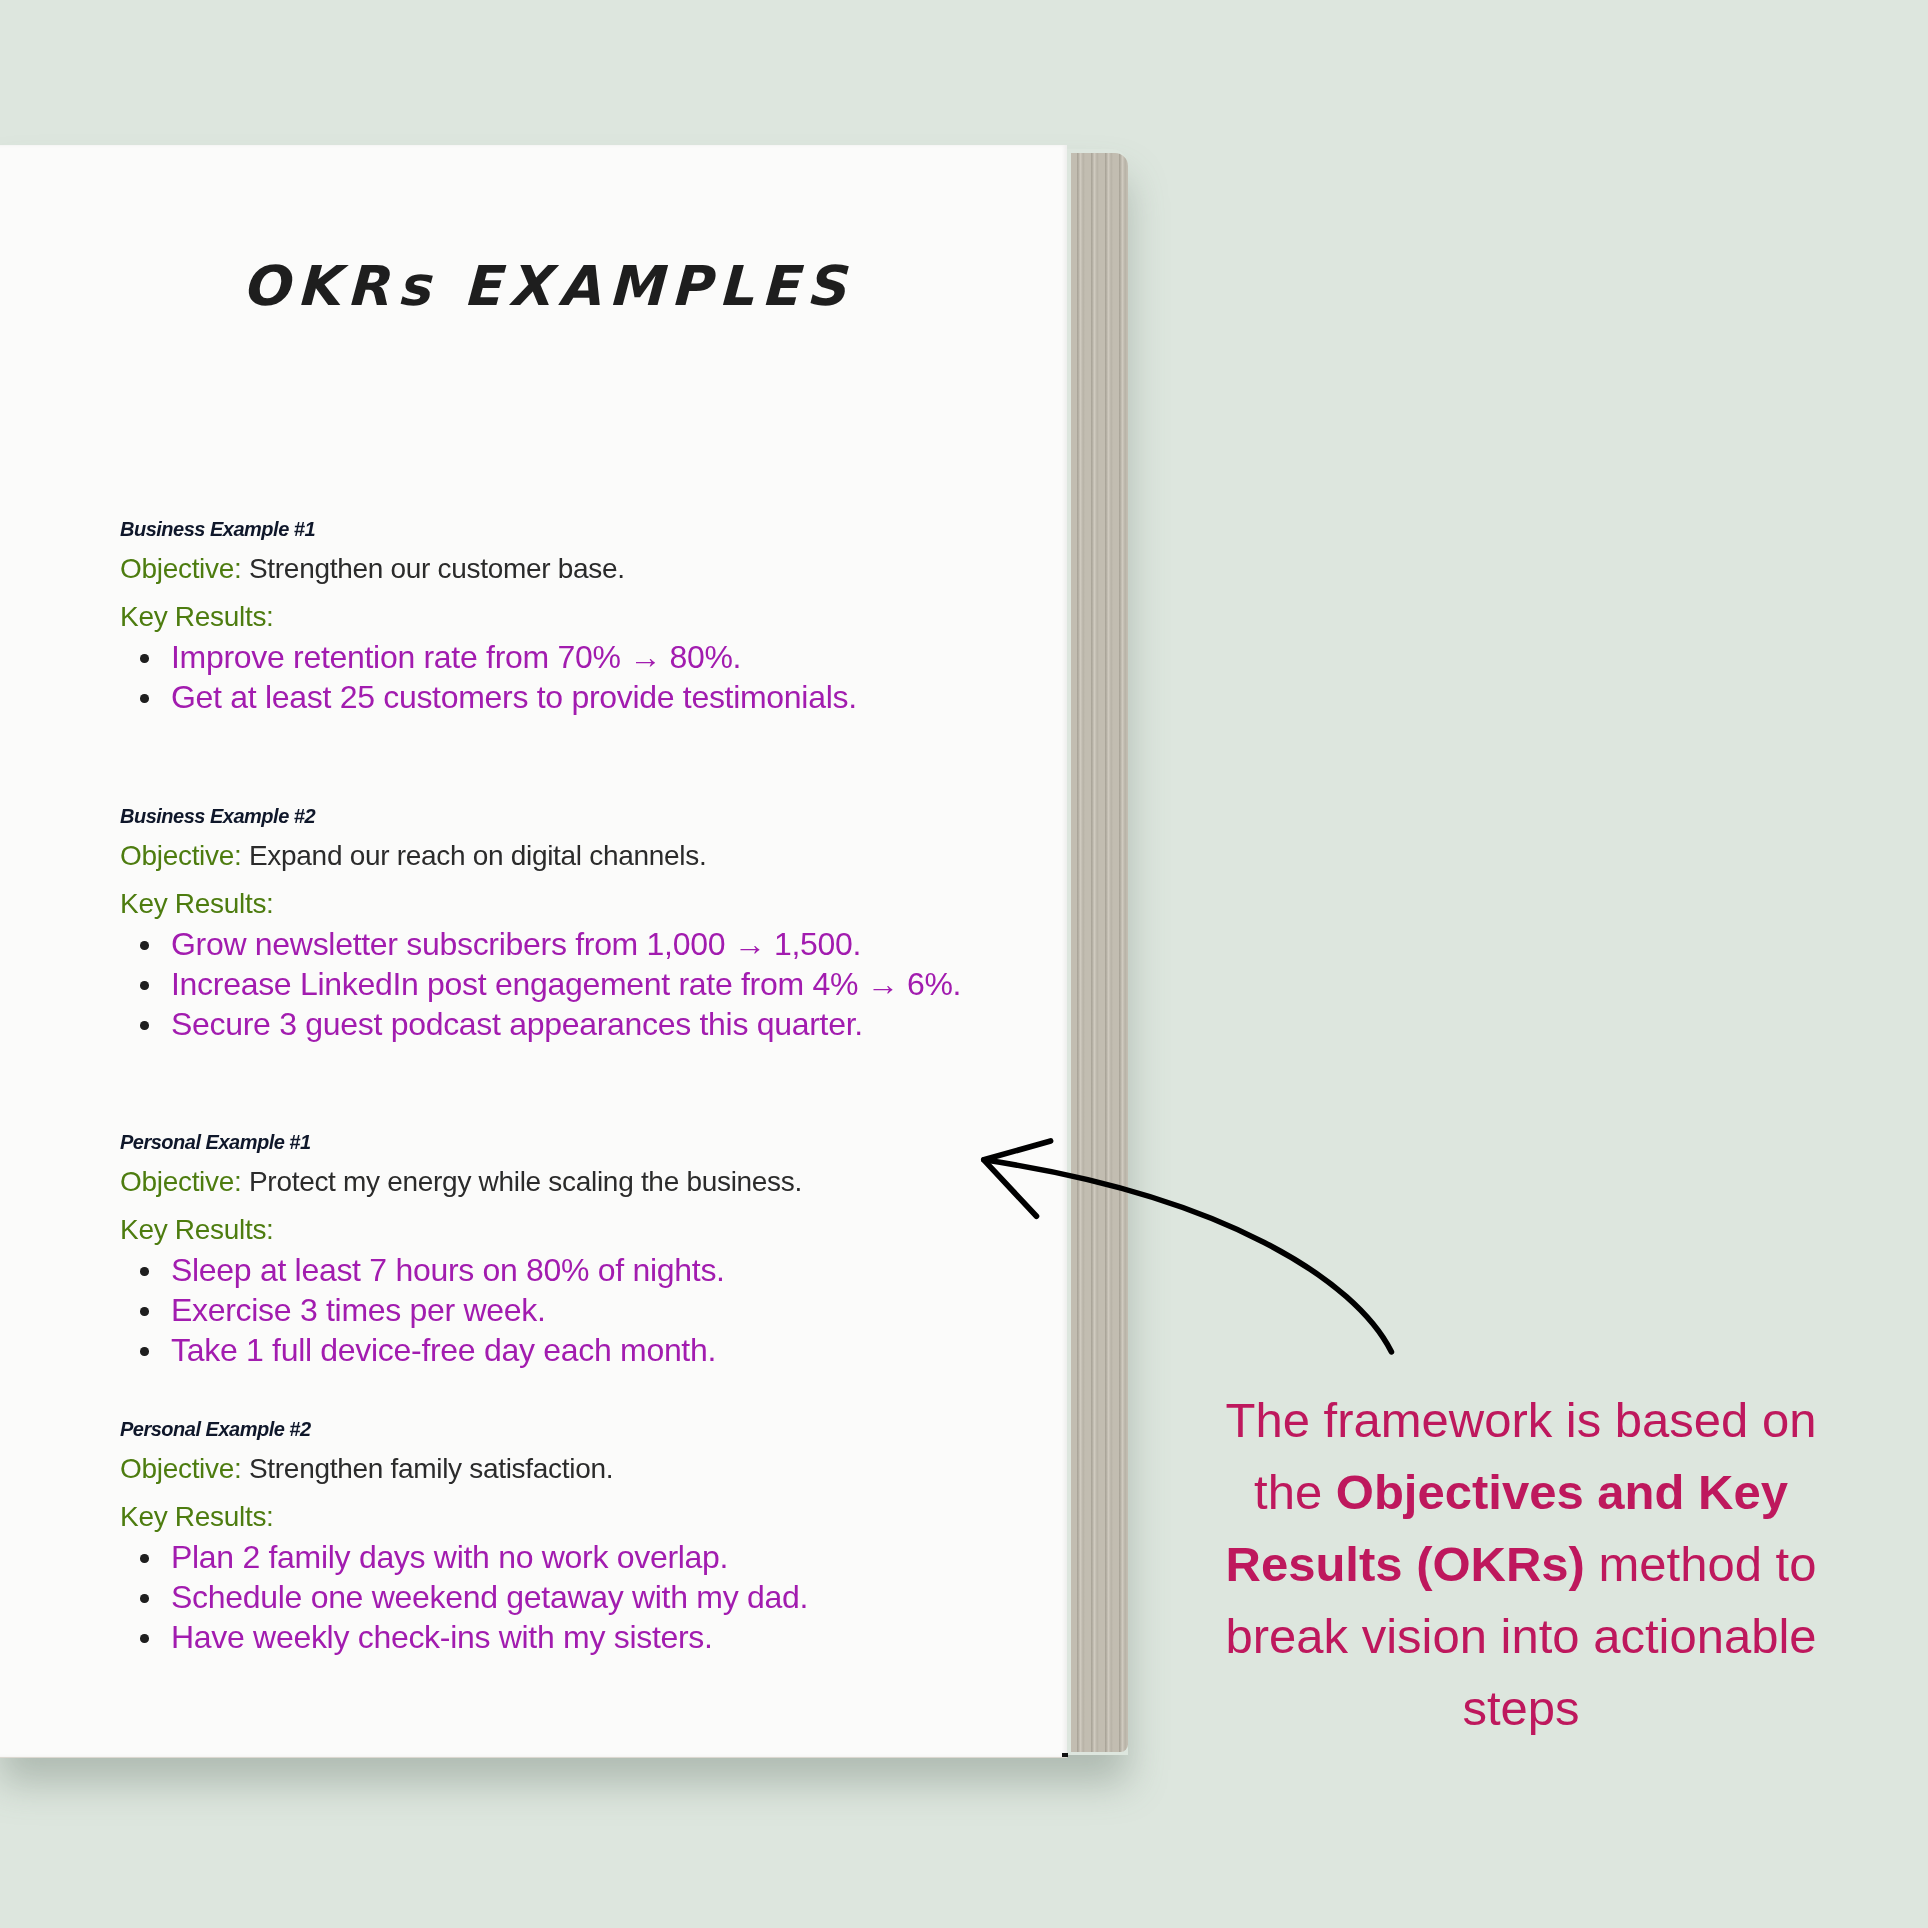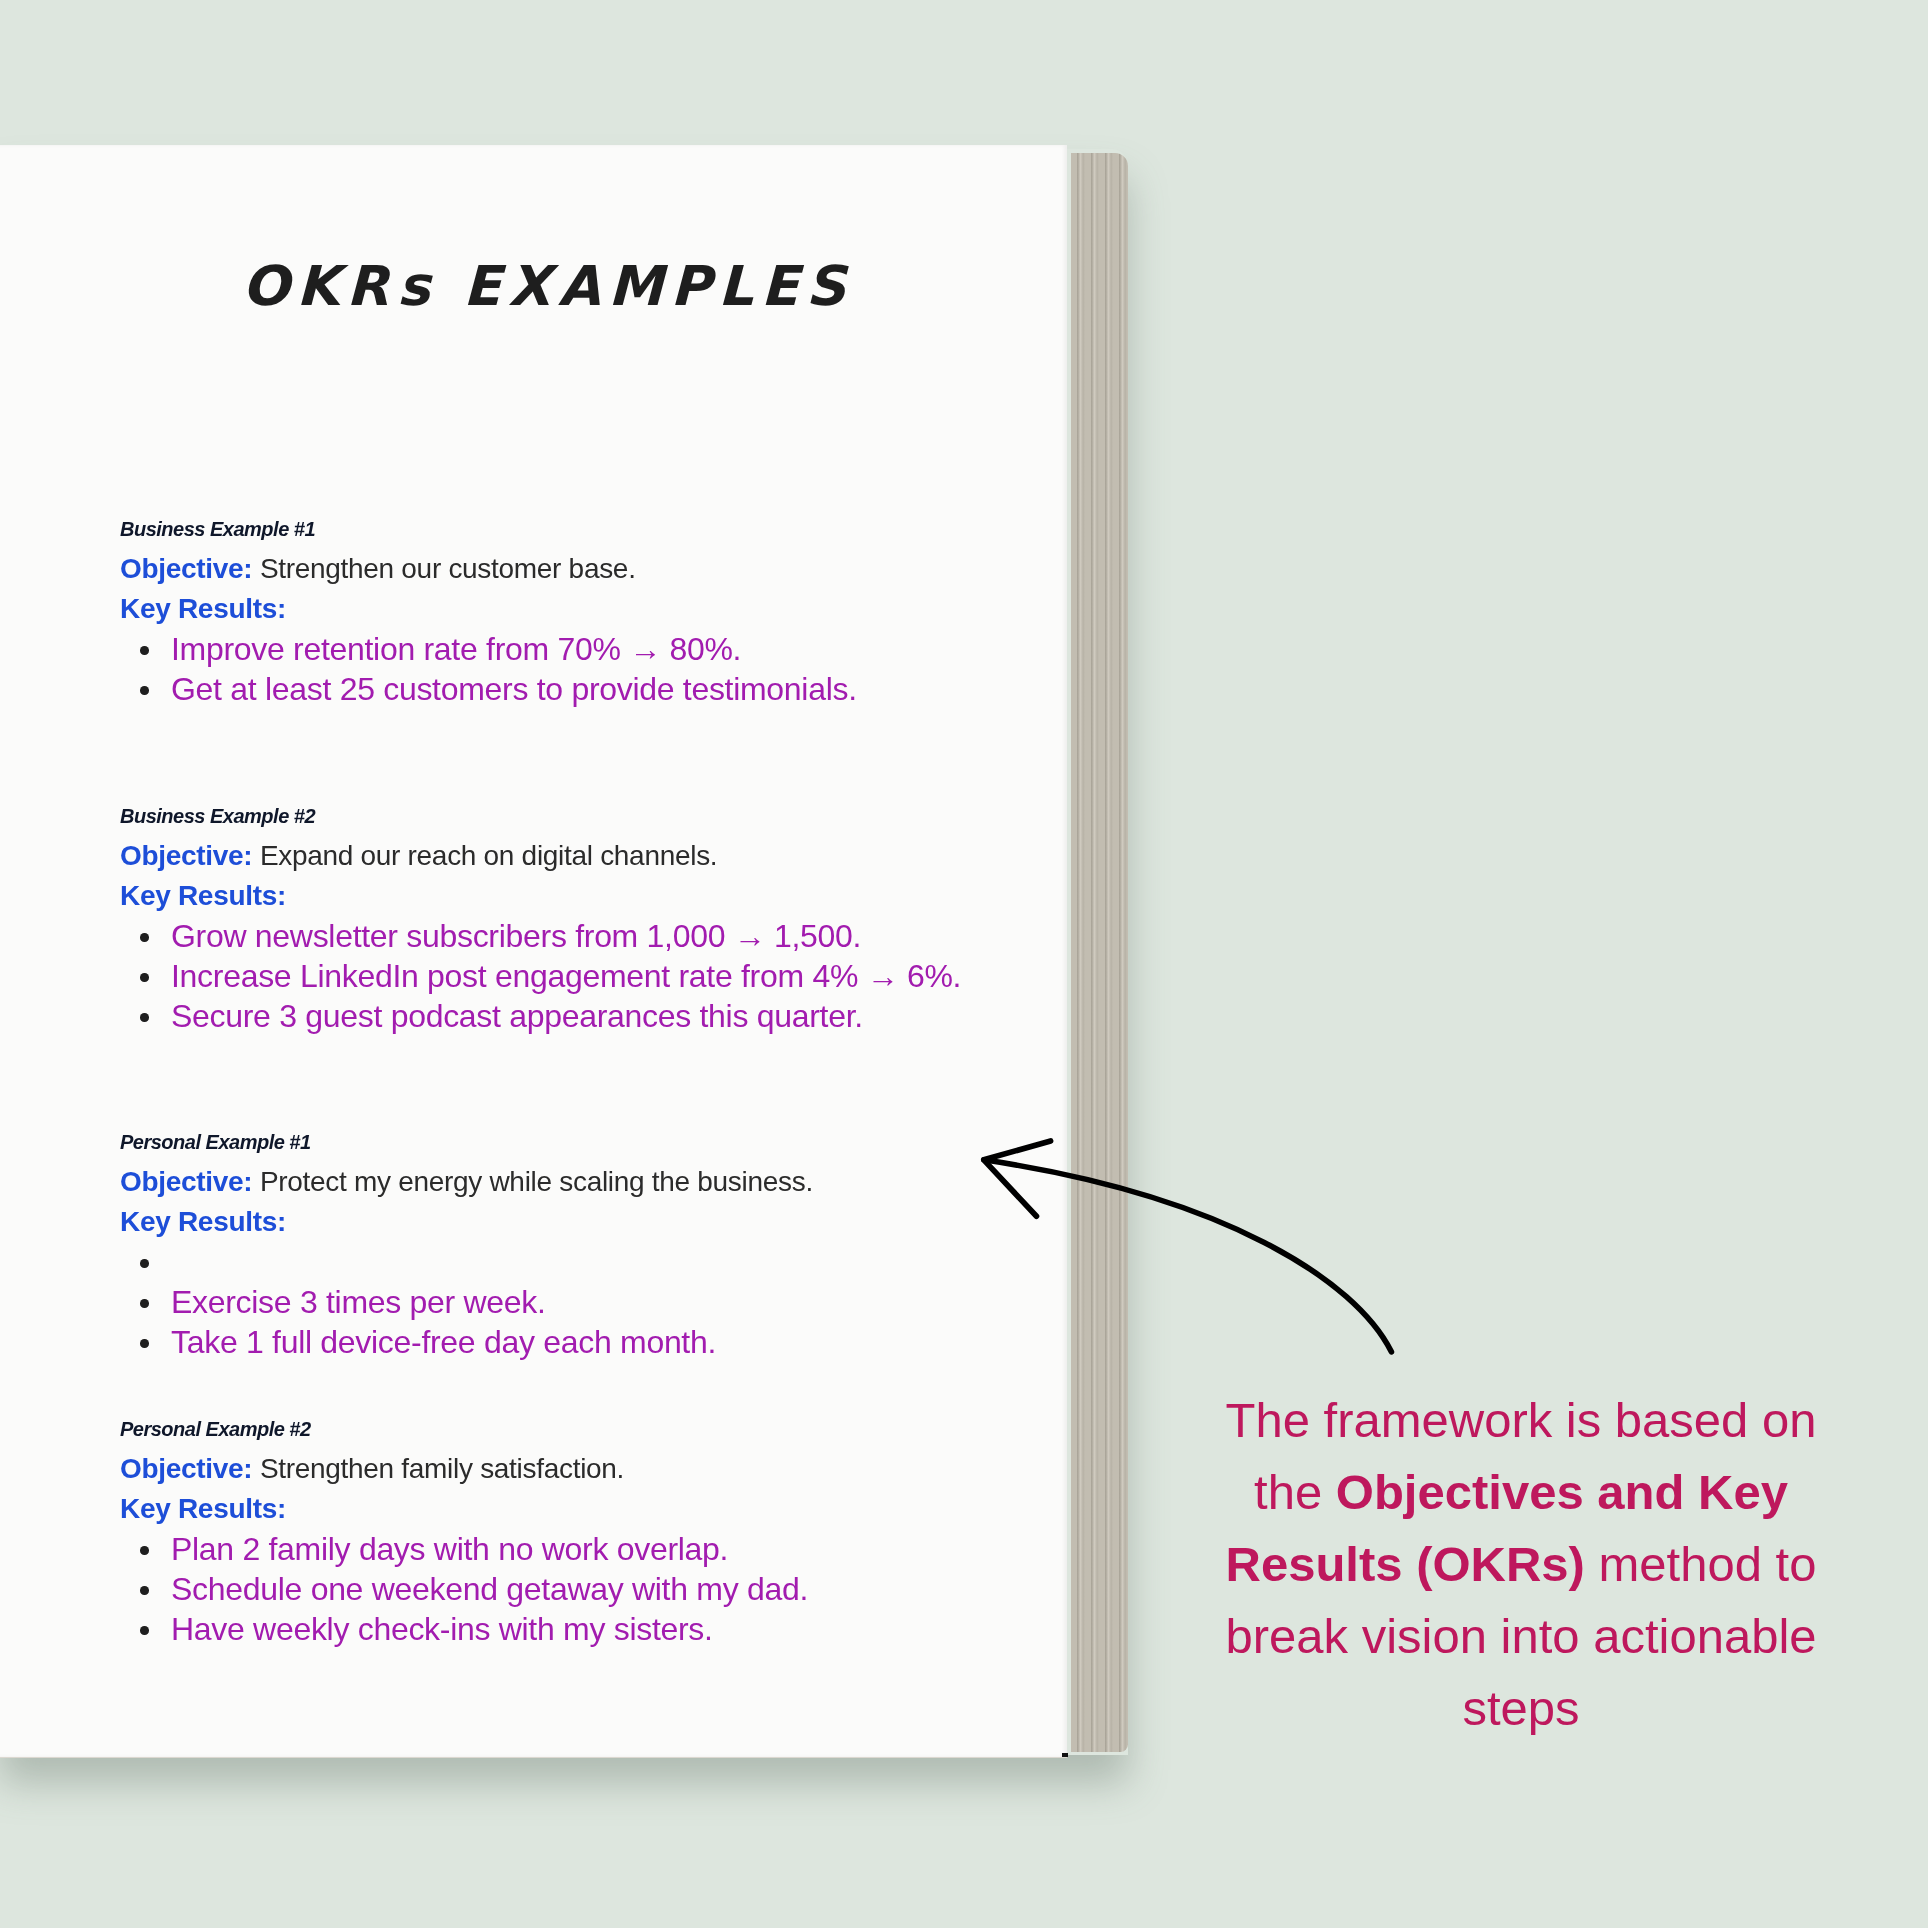--- a/index.html
+++ b/index.html
@@ -28,21 +28,21 @@
   .page-mark { position:absolute; left:1062px; top:1753px; width:5.6px; height:3.8px; background:#111; }
   .title {
     position:absolute; left:247px; top:254px;
     font-family:"DejaVu Sans", sans-serif; font-weight:bold; font-style:italic;
     font-size:55px; letter-spacing:7.5px; color:#1e1e1e;
     transform:skewX(-4deg);
   }
   .section { position:absolute; left:120px; color:#2b2b2b; }
   .section .heading { font-size:20px; font-style:italic; font-weight:bold; line-height:40px; height:40px; color:#0f172a; letter-spacing:-0.5px; }
   .section .line { font-size:28px; line-height:40px; height:40px; letter-spacing:-0.3px; }
-  .section .lbl { font-weight:bold; color:#1d4ed8; }
+  .section .lbl { font-weight:normal; color:#4d7c0f;margin-top:8px; }
   .section ul { list-style:none; margin:0; padding:0; }
   .section li { position:relative; padding-left:51px; font-size:32px; line-height:40px; height:40px; letter-spacing:-0.3px; color:#a21caf; }
   .section li .dot { position:absolute; left:20px; top:17px; width:8.5px; height:8.5px; border-radius:50%; background:#1e1e1e; }
   .caption {
     position:absolute; left:1196px; top:1384px; width:650px;
     text-align:center; font-size:49px; line-height:72px; color:#be185d;
   }
   .caption b { font-weight:bold; }
   .arrow { position:absolute; left:0; top:0; width:1928px; height:1928px; pointer-events:none; }
 </style>
@@ -77,21 +77,21 @@
     <li><span class="dot"></span><span>Increase LinkedIn post engagement rate from 4% → 6%.</span></li>
     <li><span class="dot"></span><span>Secure 3 guest podcast appearances this quarter.</span></li>
   </ul>
 </div>
 
 <div class="section" style="top:1122px;">
   <div class="heading">Personal Example #1</div>
   <div class="line"><span class="lbl">Objective:</span> <span>Protect my energy while scaling the business.</span></div>
   <div class="line lbl">Key Results:</div>
   <ul>
-    <li><span class="dot"></span></li>
+    <li><span class="dot"></span><span>Sleep at least 7 hours on 80% of nights.</span></li>
     <li><span class="dot"></span><span>Exercise 3 times per week.</span></li>
     <li><span class="dot"></span><span>Take 1 full device-free day each month.</span></li>
   </ul>
 </div>
 
 <div class="section" style="top:1409px;">
   <div class="heading">Personal Example #2</div>
   <div class="line"><span class="lbl">Objective:</span> <span>Strengthen family satisfaction.</span></div>
   <div class="line lbl">Key Results:</div>
   <ul>

